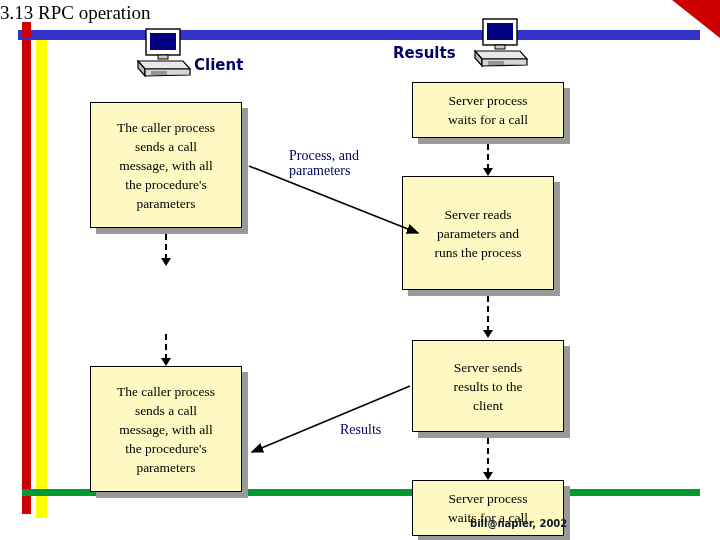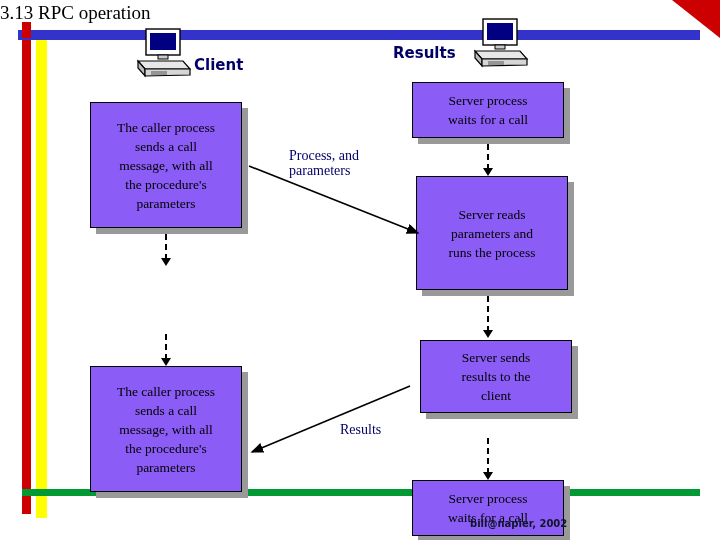--- a/index.html
+++ b/index.html
@@ -156,21 +156,21 @@
     top: 6px;
     width: 100%;
     height: 100%;
     background: #999999;
   }
   .box {
     position: absolute;
     left: 0; top: 0;
     width: 100%;
     height: 100%;
-    background: #8b5cf6;
+    background: #fef9c3;
     border: 1px solid #000000;
     box-sizing: border-box;
     display: flex;
     align-items: center;
     justify-content: center;
     text-align: center;
     font-size: 13.5px;
     color: #000000;
     line-height: 19px;
     font-family: "Liberation Serif", serif;
@@ -267,31 +267,31 @@
 
   <div class="boxwrap" style="left:412px; top:82px; width:152px; height:56px;">
     <div class="shadow"></div>
     <div class="box">Server process
 waits for a call</div>
   </div>
 
   <div class="dash-v" style="left:487px; top:144px; height:26px;"></div>
   <div class="arrowhead-down" style="left:483px; top:168px;"></div>
 
-  <div class="boxwrap" style="left:416px; top:176px; width:152px; height:114px;text-decoration:underline;">
+  <div class="boxwrap" style="left:402px; top:176px; width:152px; height:114px;text-decoration:underline;">
     <div class="shadow"></div>
     <div class="box">Server reads
 parameters and
 runs the process</div>
   </div>
 
   <div class="dash-v" style="left:487px; top:296px; height:36px;"></div>
   <div class="arrowhead-down" style="left:483px; top:330px;"></div>
 
-  <div class="boxwrap" style="left:412px; top:340px; width:152px; height:73px;margin-left:8px;">
+  <div class="boxwrap" style="left:412px; top:340px; width:152px; height:92px;">
     <div class="shadow"></div>
     <div class="box">Server sends
 results to the
 client</div>
   </div>
 
   <div class="dash-v" style="left:487px; top:438px; height:36px;"></div>
   <div class="arrowhead-down" style="left:483px; top:472px;"></div>
 
   <div class="boxwrap" style="left:412px; top:480px; width:152px; height:56px;">

